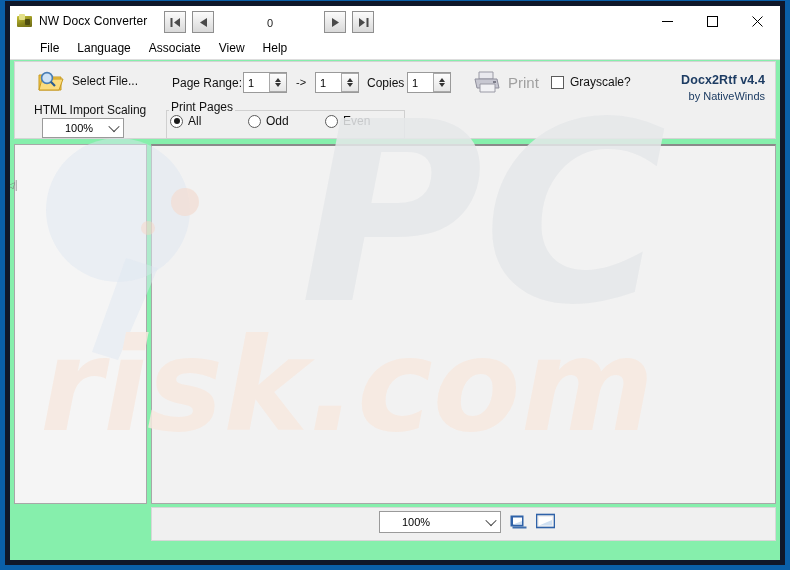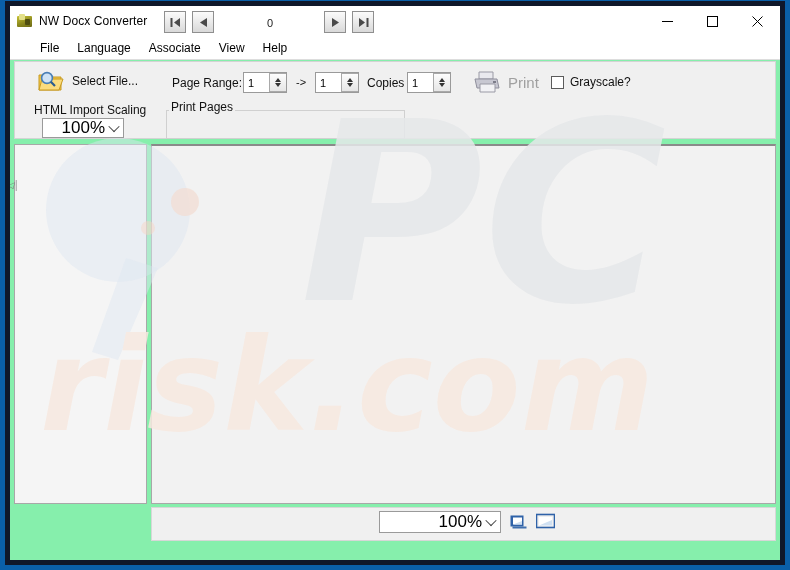--- a/index.html
+++ b/index.html
@@ -142,21 +142,21 @@
   }
   .brand .b1 { font-size: 12.5px; font-weight: bold; color: #1d3c63; letter-spacing: 0.1px; }
   .brand .b2 { font-size: 11px; color: #1d3c63; margin-top: 3px; }
 
   .tb-scaling-lbl { position: absolute; left: 19px; top: 41px; font-size: 12px; color: #111; }
   .combo {
     background: #ffffff; border: 1px solid #9a9a9a;
     box-sizing: border-box;
     display: flex; align-items: center;
   }
-  .combo .cv { font-size: 17px; color: #000; padding-left: 6px; flex: 1; text-align: right; }
+  .combo .cv { font-size: 11px; color: #000; padding-left: 22px; flex: 1; }
   .combo .carat {
     width: 18px; display: flex; align-items: center; justify-content: center;
   }
   .combo .carat i {
     display: block; width: 7px; height: 7px;
     border-left: 1.4px solid #444; border-bottom: 1.4px solid #444;
     transform: rotate(-45deg) translate(1px,-1px);
   }
   #scaling-combo { position: absolute; left: 27px; top: 56px; width: 82px; height: 20px; }
 
@@ -337,31 +337,51 @@
           </svg>
         </span>
         <span class="lbl">Print</span>
       </div>
 
       <div class="tb-grayscale">
         <span class="chk"></span>
         <span class="lbl">Grayscale?</span>
       </div>
 
+      <div class="brand">
+        <div class="b1">Docx2Rtf v4.4</div>
+        <div class="b2">by NativeWinds</div>
+      </div>
 
       <div class="tb-scaling-lbl">HTML Import Scaling</div>
       <div class="combo" id="scaling-combo">
         <span class="cv">100%</span>
         <span class="carat">
             <i></i>
           </span>
       </div>
 
       <div class="groupbox"></div>
       <div class="groupbox-title">Print Pages</div>
+      <div class="radio-row">
+        <div class="radio-item r1">
+          <span class="rad">
+              <span class="dot"></span>
+            </span>
+          <span class="lbl">All</span>
+        </div>
+        <div class="radio-item r2">
+          <span class="rad"></span>
+          <span class="lbl">Odd</span>
+        </div>
+        <div class="radio-item">
+          <span class="rad"></span>
+          <span class="lbl">Even</span>
+        </div>
+      </div>
     </div>
 
     <div class="thumb-panel"></div>
     <div class="splitter">
         <i>◁│</i>
       </div>
 
     <div class="preview"></div>
 
     <div class="statusbar"></div>

